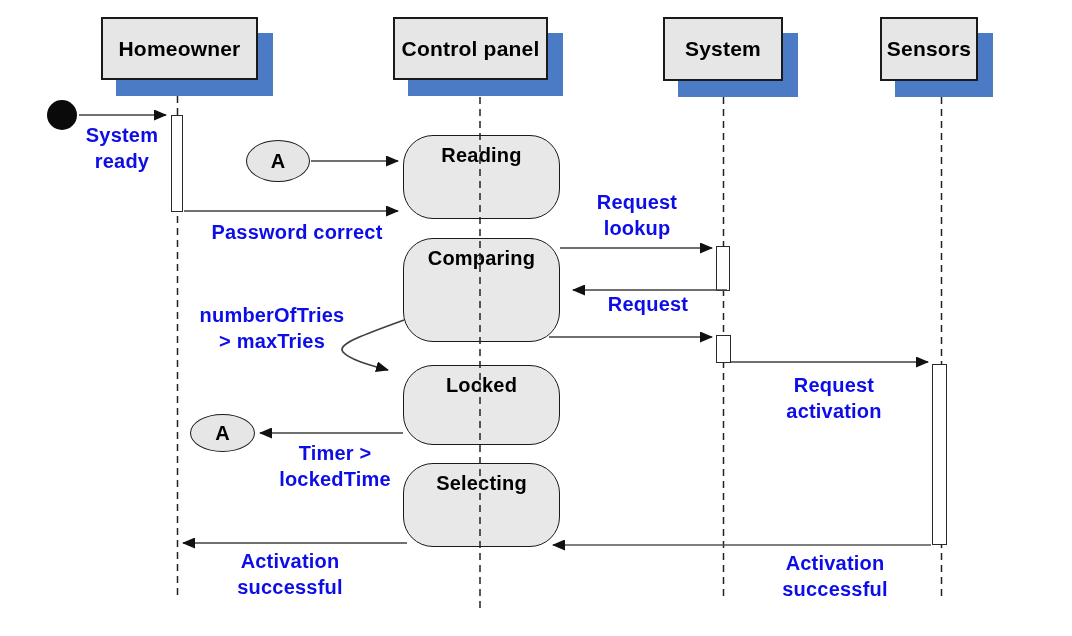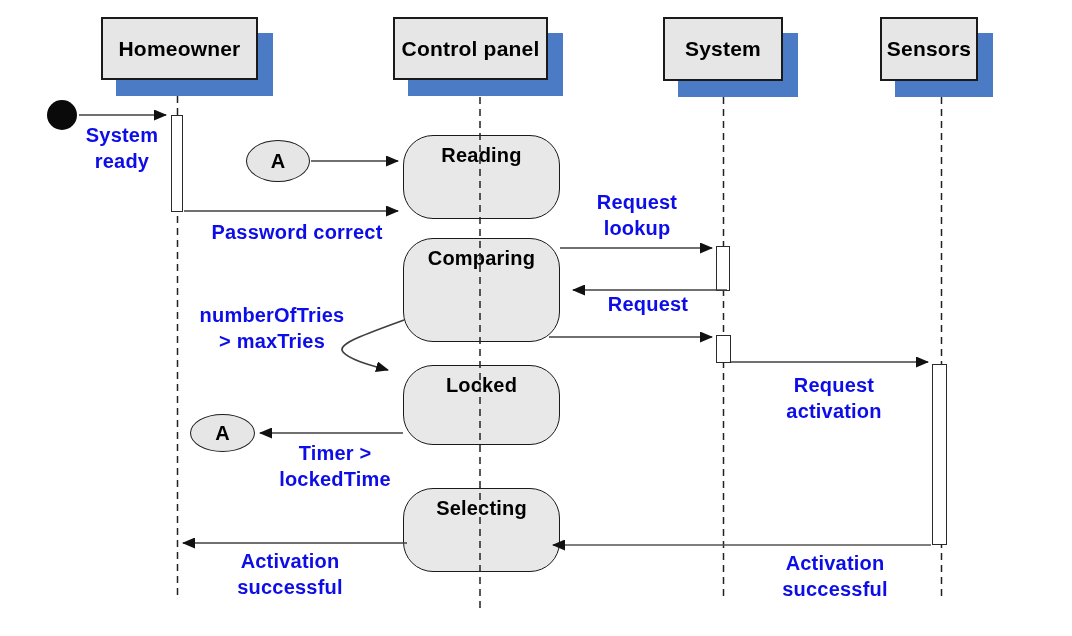--- a/index.html
+++ b/index.html
@@ -40,21 +40,21 @@
   }
 </style>
 </head>
 <body>
 
 <div id="canvas">
 
   <div class="state" style="left:403px;top:135px;width:157px;height:84px;"><span>Reading</span></div>
   <div class="state" style="left:403px;top:238px;width:157px;height:104px;"><span>Comparing</span></div>
   <div class="state" style="left:403px;top:365px;width:157px;height:80px;"><span>Locked</span></div>
-  <div class="state" style="left:403px;top:463px;width:157px;height:84px;margin-top:25px;"><span>Selecting</span></div>
+  <div class="state" style="left:403px;top:463px;width:157px;height:84px;"><span>Selecting</span></div>
 
   <svg class="layer lifelines">
     <line x1="177.5" y1="96" x2="177.5" y2="600" stroke="#222" stroke-width="1.5" stroke-dasharray="7 5"></line>
     <line x1="480" y1="97" x2="480" y2="612" stroke="#222" stroke-width="1.5" stroke-dasharray="7 5"></line>
     <line x1="723.5" y1="97" x2="723.5" y2="600" stroke="#222" stroke-width="1.5" stroke-dasharray="7 5"></line>
     <line x1="941.5" y1="97" x2="941.5" y2="600" stroke="#222" stroke-width="1.5" stroke-dasharray="7 5"></line>
   </svg>
 
   <div class="bar" style="left:171px;top:115px;width:12px;height:97px;"></div>
   <div class="bar" style="left:716px;top:246px;width:14px;height:45px;"></div>

